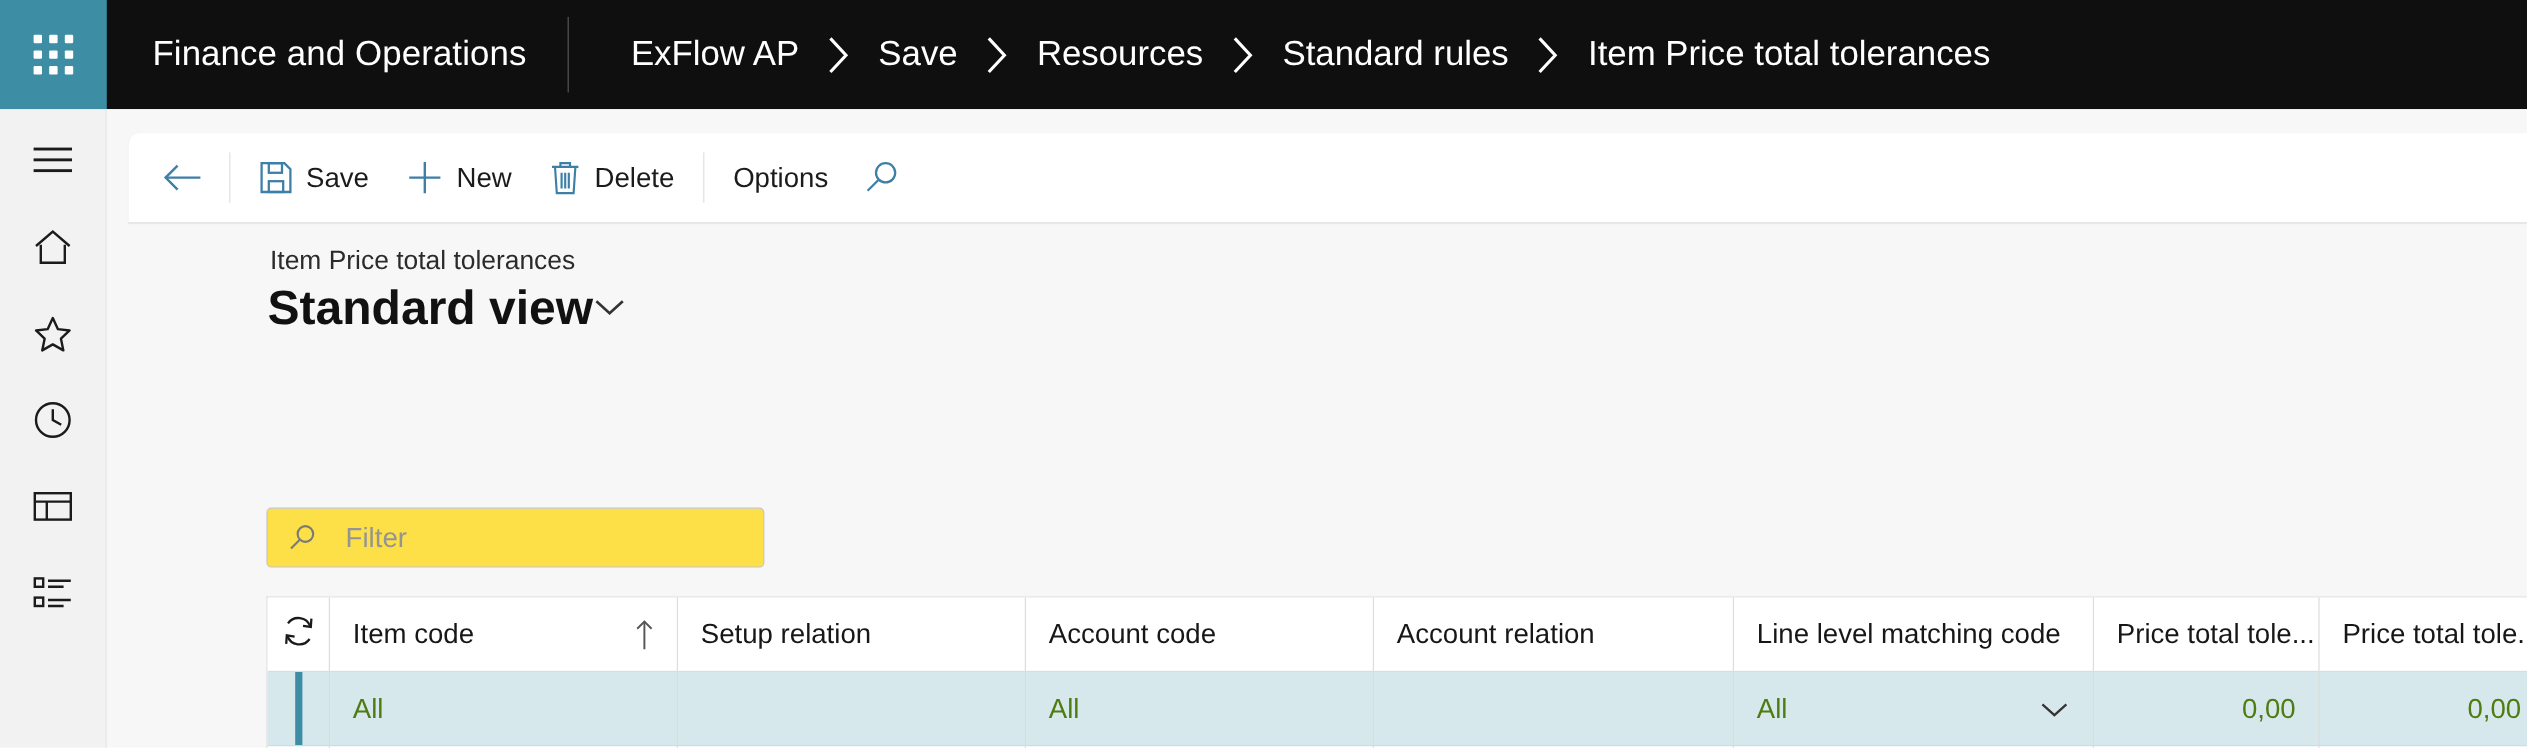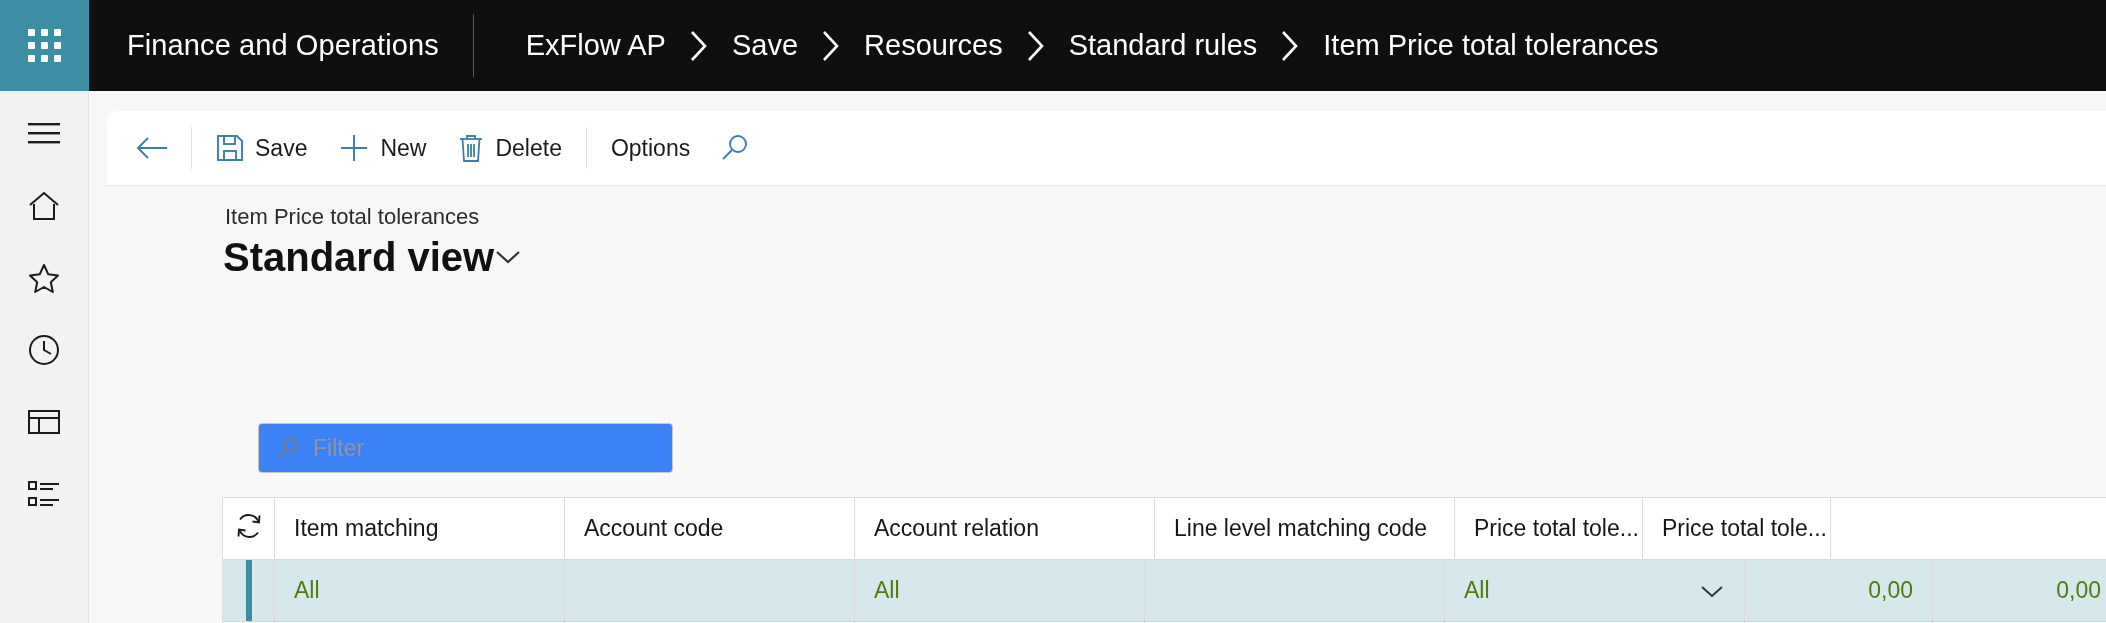--- a/index.html
+++ b/index.html
@@ -175,26 +175,25 @@
   .view-caret { padding-bottom: 7px; color: #333333; }
 
   
   .filter-box {
     position: absolute;
     top: 332px; left: 133px;
     width: 415px;
     height: 50px;
     border: 1px solid #c6c6c6;
     border-radius: 4px;
-    background: #3b82f6;
+    background: #fde047;
     display: flex;
     align-items: center;
     padding-left: 17px;
-    gap: 13px;
-    margin-left: 36px;
+    gap: 24px;
   }
   .filter-ico { color: #7a7a7a; display: inline-flex; }
   .filter-input {
     border: none;
     outline: none;
     font-size: 23px;
     font-family: "Liberation Sans", sans-serif;
     color: #1b1b1b;
     background: transparent;
     width: 330px;
@@ -479,21 +478,30 @@
       <div class="gc refresh">
         <span>
           <svg width="30" height="30" viewBox="0 0 30 30" fill="none" stroke="#1b1b1b" stroke-width="1.9">
             <path d="M24.5 11 A10.5 10.5 0 0 0 6 8.5"></path>
             <path d="M5.5 19 A10.5 10.5 0 0 0 24 21.5"></path>
             <path d="M25.5 4.5 L25 11.5 L18.5 10.5"></path>
             <path d="M4.5 25.5 L5 18.5 L11.5 19.5"></path>
           </svg>
         </span>
       </div>
-      <div class="gc c-itemrel">Item matching</div>
+      <div class="gc c-itemcode hdr">
+        <span>Item code</span>
+        <span class="sort-ico">
+          <svg width="16" height="28" viewBox="0 0 16 28" fill="none" stroke="#555555" stroke-width="1.6">
+            <path d="M8 26 V3"></path>
+              <path d="M2 9 L8 3 L14 9"></path>
+          </svg>
+        </span>
+      </div>
+      <div class="gc c-itemrel">Setup relation</div>
       <div class="gc c-acctcode">Account code</div>
       <div class="gc c-acctrel">Account relation</div>
       <div class="gc c-linematch">Line level matching code</div>
       <div class="gc c-pt1">Price total tole...</div>
       <div class="gc c-pt2">Price total tole...</div>
     </div>
 
     <div class="grid-row selected">
       <div class="gc selmark">
         <span class="selbar"></span>

